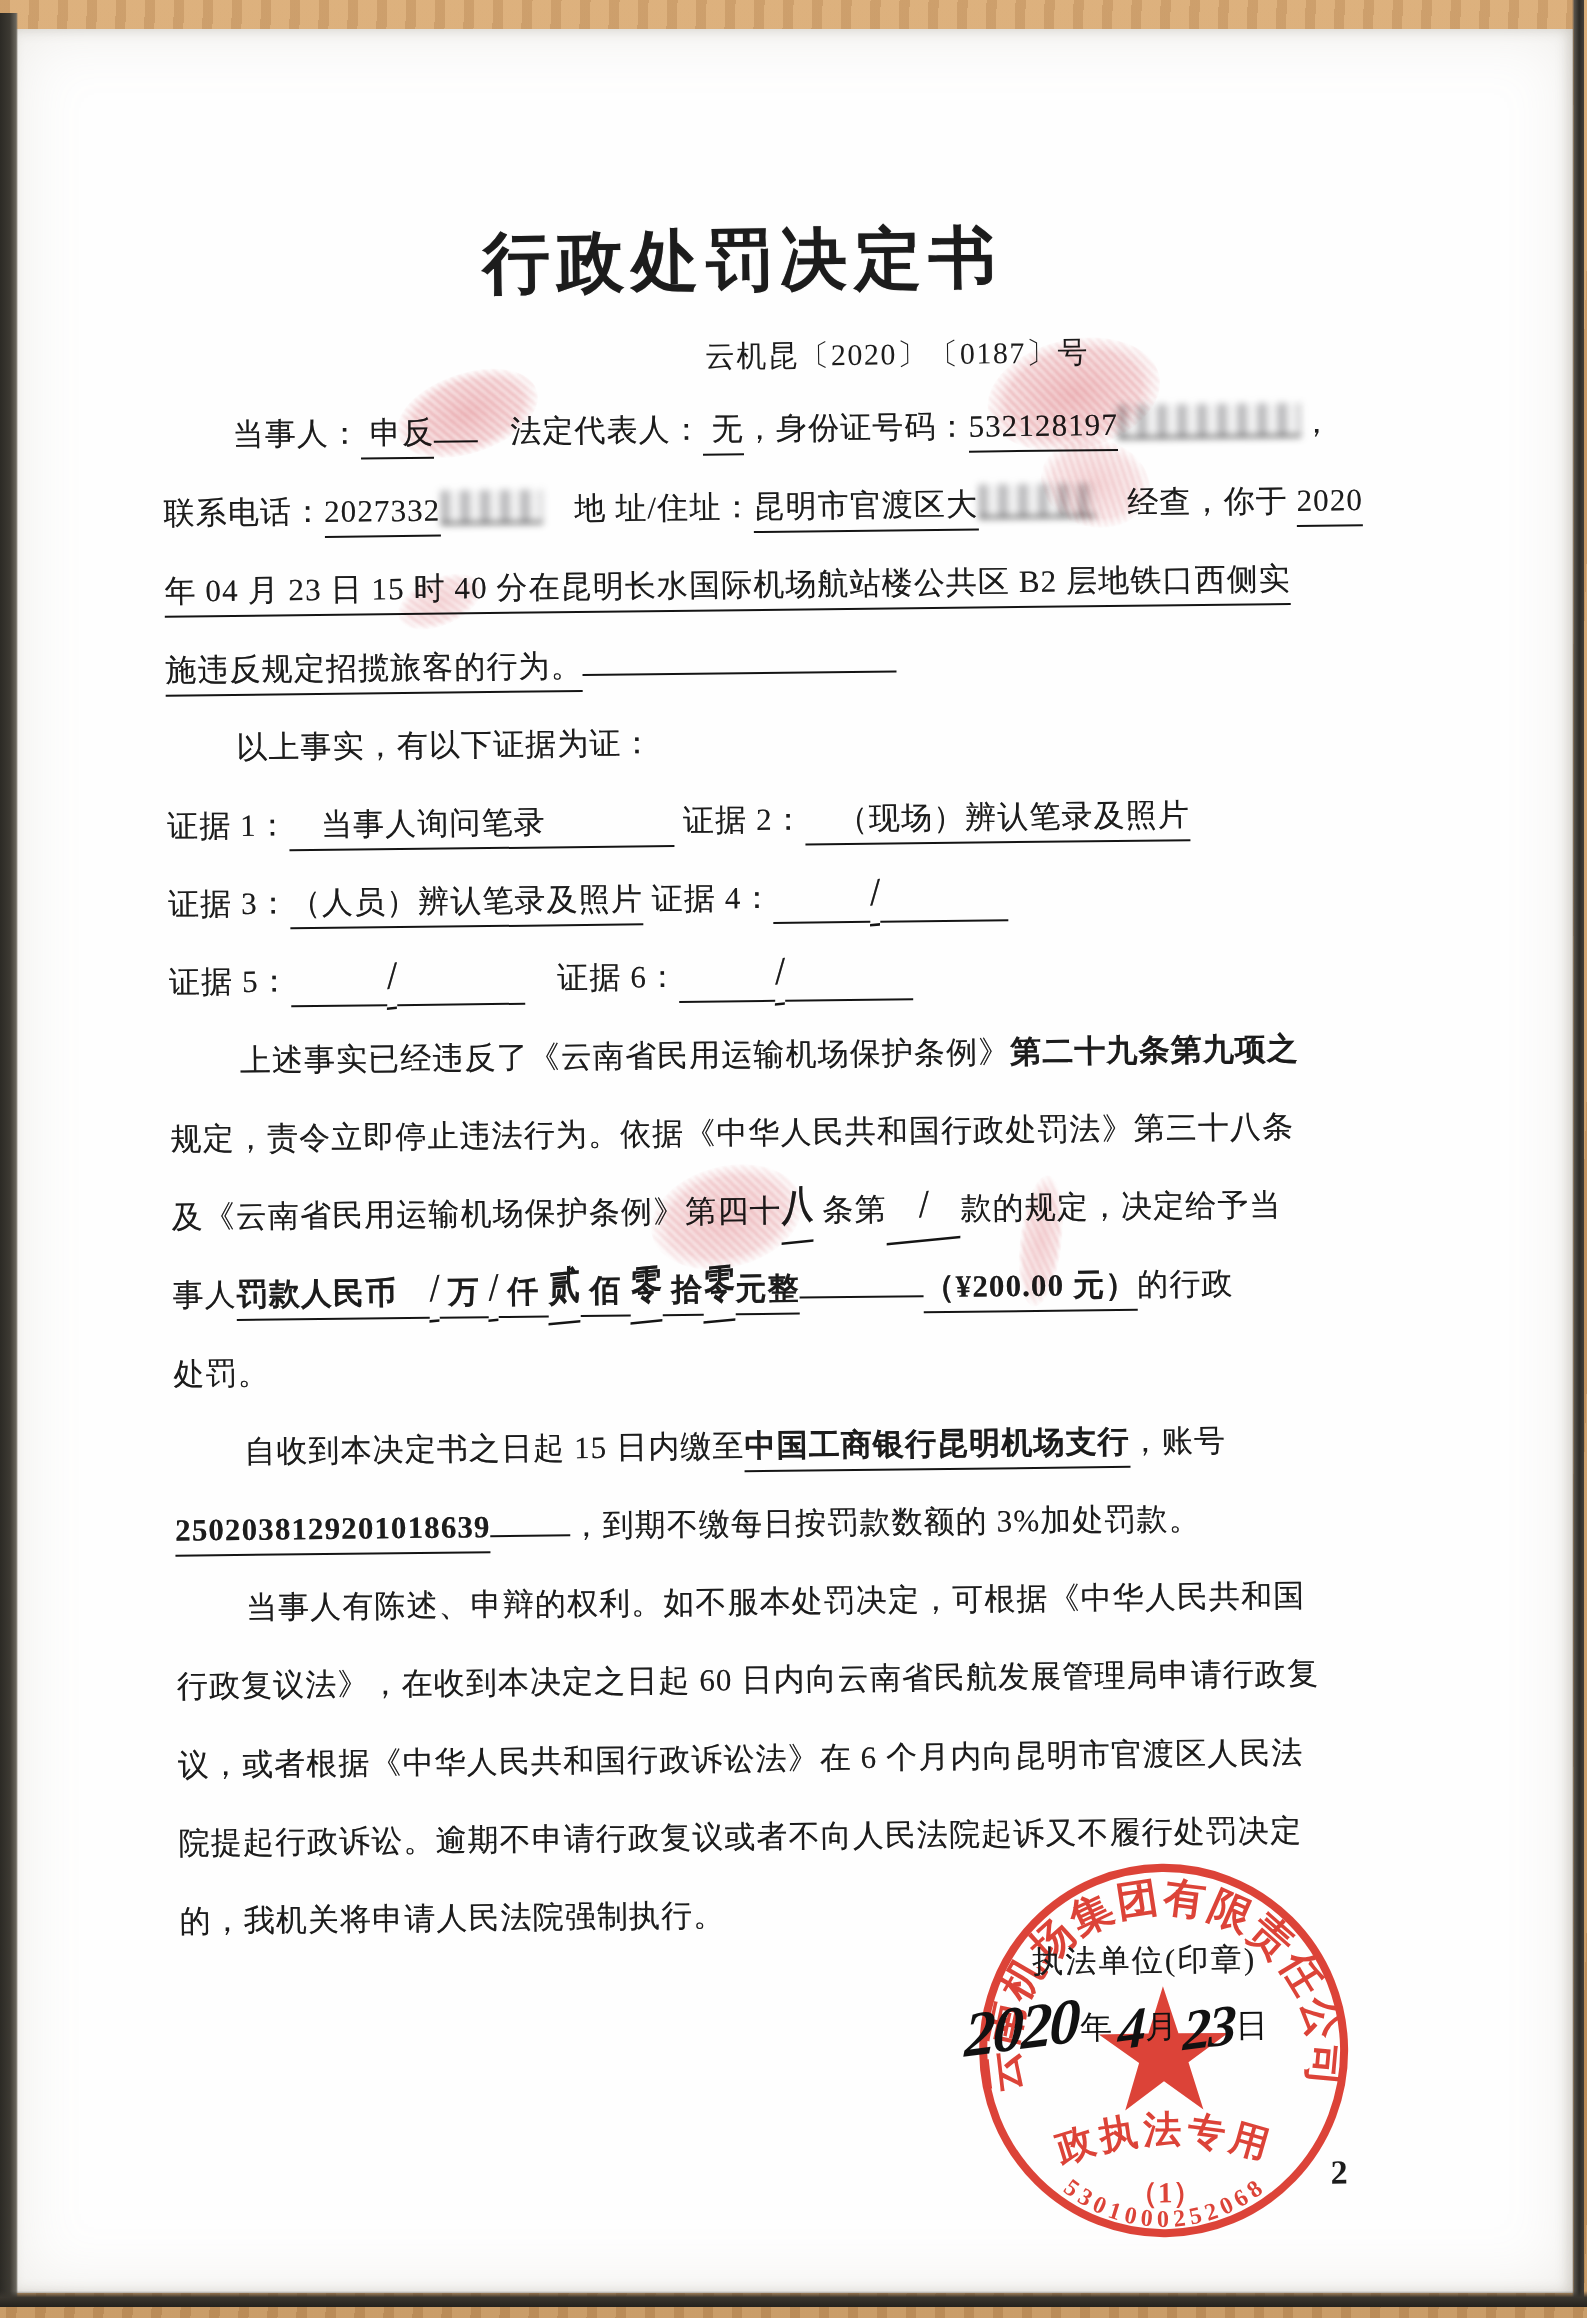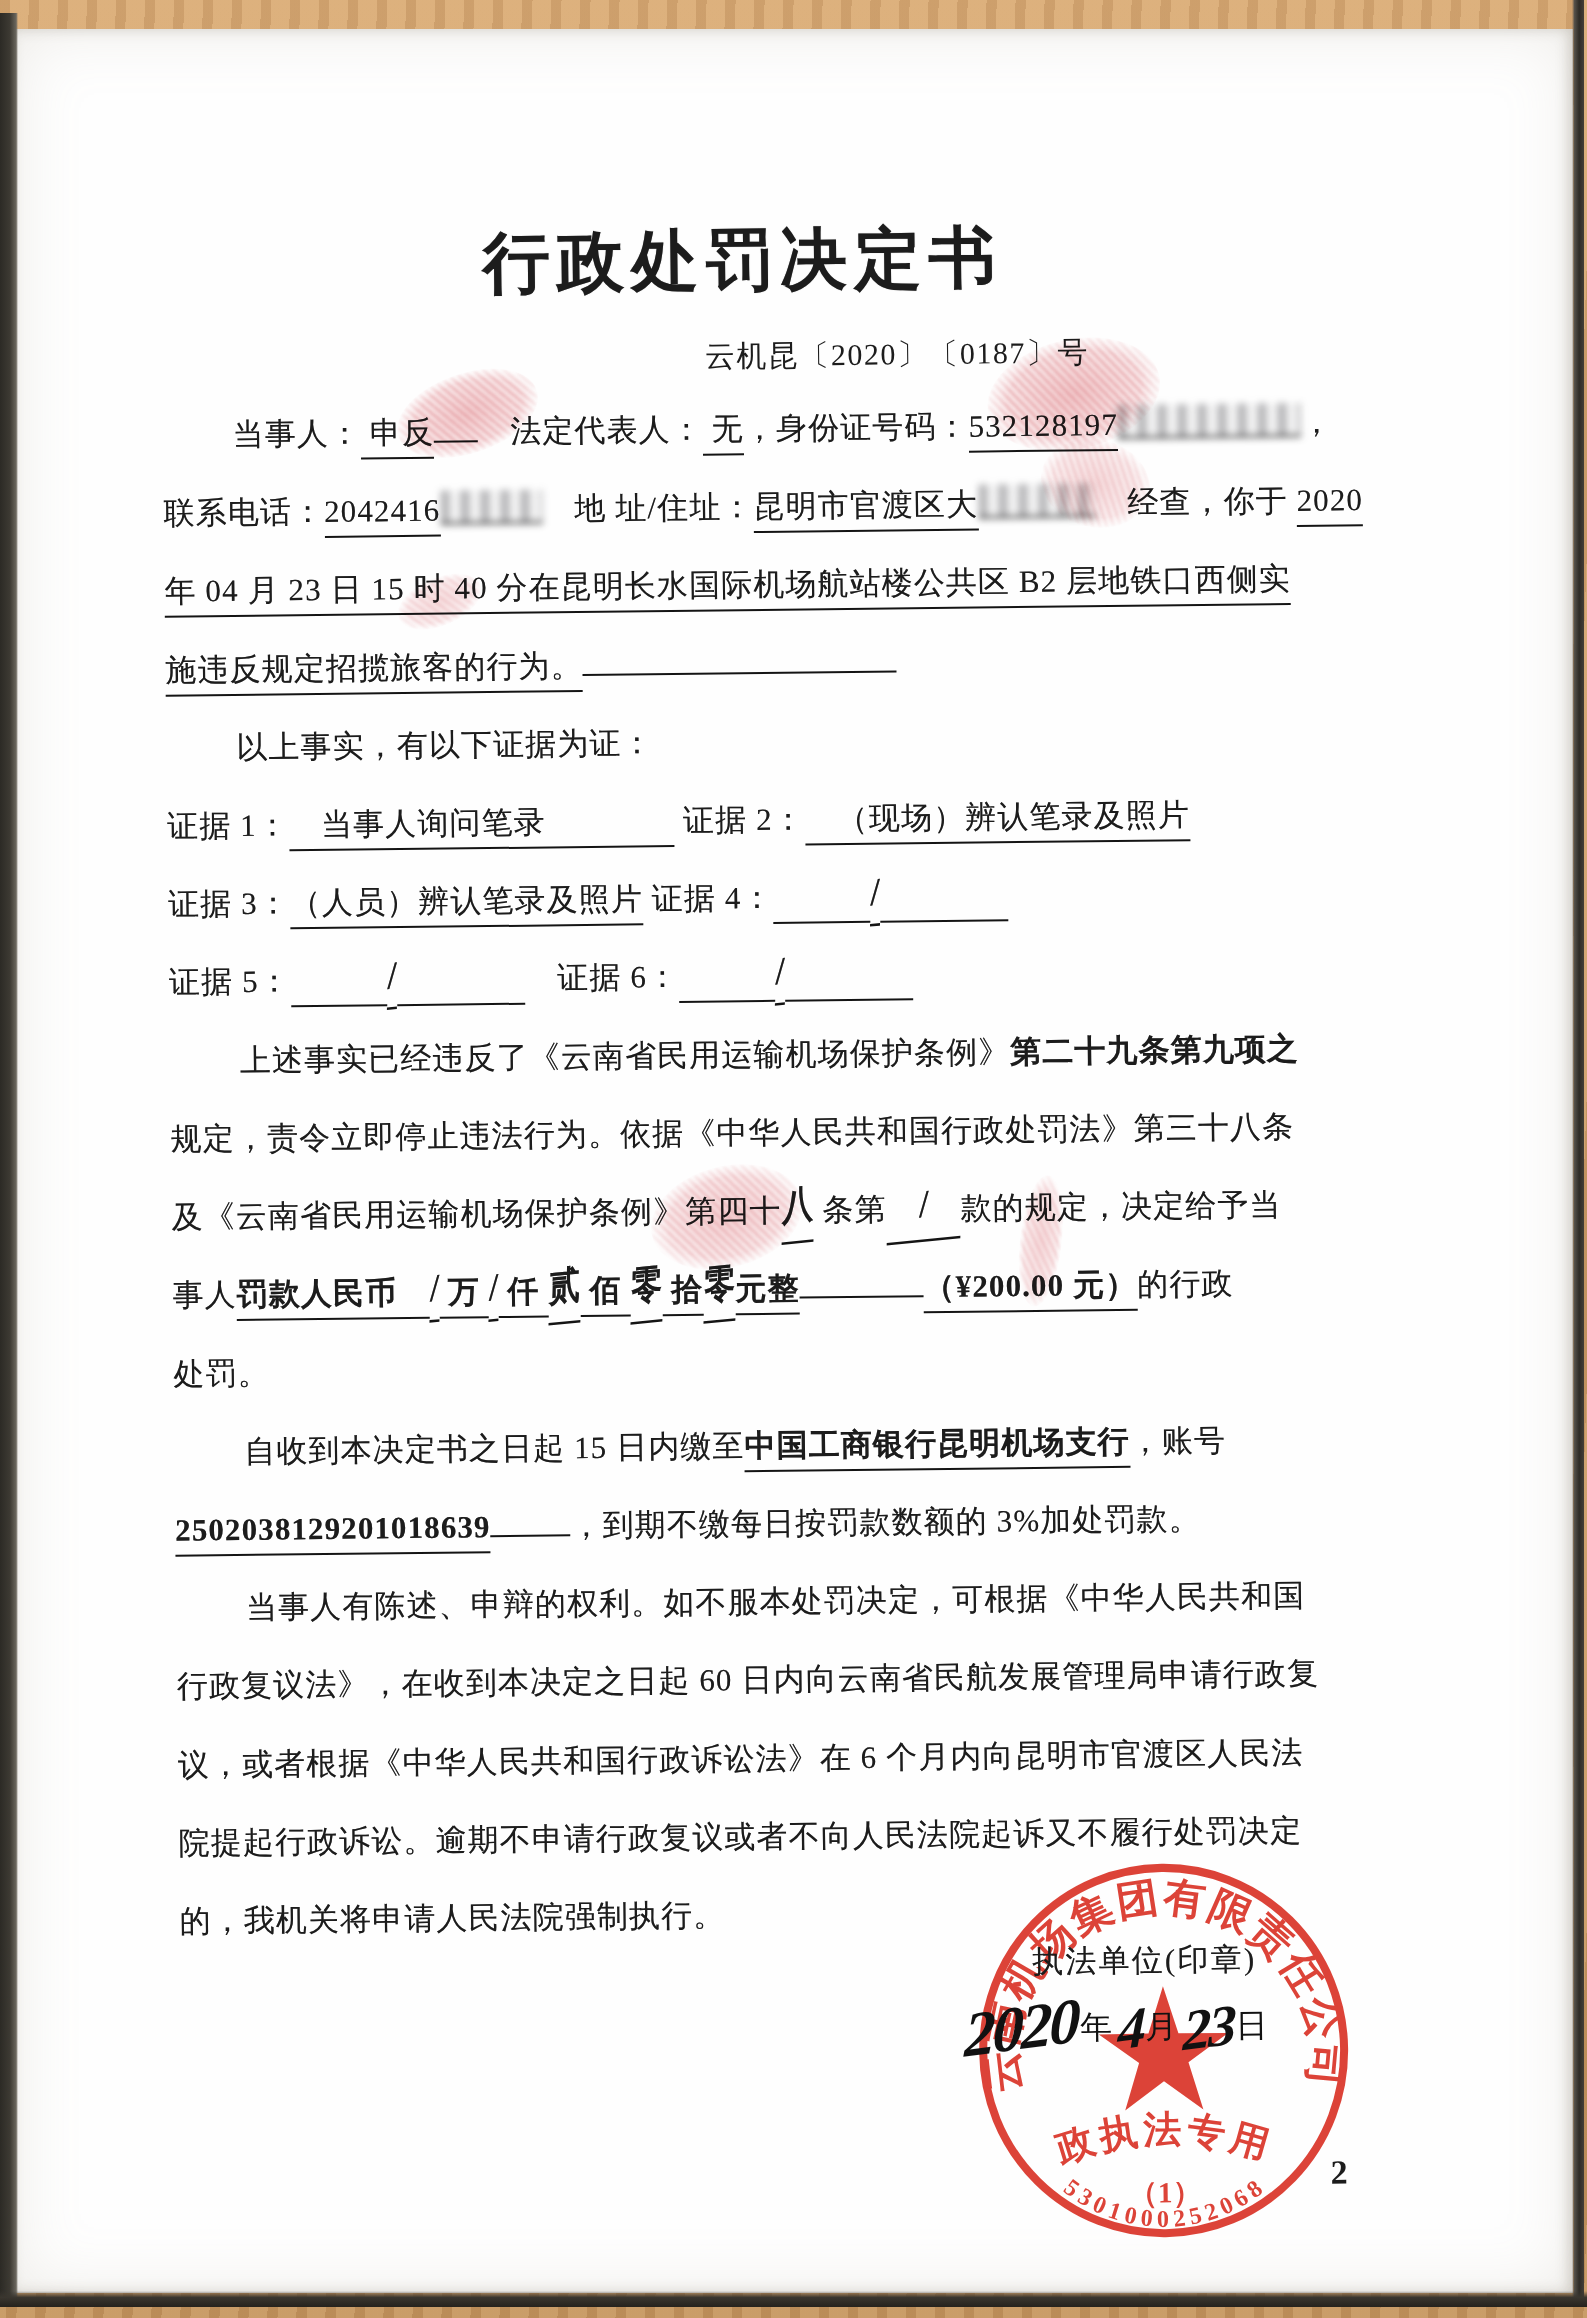--- a/index.html
+++ b/index.html
@@ -71,21 +71,21 @@
 <div class="scan">
   <div class="paper">
     <div class="content">
 
       <div class="title">行政处罚决定书</div>
 
       <div class="doc-number">云机昆〔2020〕〔0187〕号</div>
 
       <div class="body-lines" id="body-lines">
           <div class="line ind" style="top: 0px;"><span class="seg">当事人：</span><span class="seg u"> 申反</span><span class="seg u w" style="width: 44px;"></span><span class="seg">　法定代表人：</span><span class="seg u"> 无</span><span class="seg">，身份证号码：</span><span class="seg u">532128197</span><span class="seg u w smear" style="width: 183px;"></span><span class="seg">，</span></div>
-          <div class="line" style="top: 78px;"><span class="seg">联系电话：</span><span class="seg u">2042416</span><span class="seg u w smear" style="width: 102px;"></span><span class="seg">　地 址/住址：</span><span class="seg u">昆明市官渡区大</span><span class="seg u w smear" style="width: 117px;"></span><span class="seg">　经查，你于 </span><span class="seg u">2020</span></div>
+          <div class="line" style="top: 78px;"><span class="seg">联系电话：</span><span class="seg u">2027332</span><span class="seg u w smear" style="width: 102px;"></span><span class="seg">　地 址/住址：</span><span class="seg u">昆明市官渡区大</span><span class="seg u w smear" style="width: 117px;"></span><span class="seg">　经查，你于 </span><span class="seg u">2020</span></div>
           <div class="line" style="top: 156px;"><span class="seg u">年 04 月 23 日 15 时 40 分在昆明长水国际机场航站楼公共区 B2 层地铁口西侧实</span></div>
           <div class="line" style="top: 235px;"><span class="seg u">施违反规定招揽旅客的行为。</span><span class="seg u w" style="width: 314px;"></span></div>
           <div class="line ind" style="top: 313px;"><span class="seg">以上事实，有以下证据为证：</span></div>
           <div class="line" style="top: 391px;"><span class="seg">证据 1：</span><span class="seg u">　当事人询问笔录　　　　</span><span class="seg"> 证据 2：</span><span class="seg u">　（现场）辨认笔录及照片</span></div>
           <div class="line" style="top: 469px;"><span class="seg">证据 3：</span><span class="seg u">（人员）辨认笔录及照片</span><span class="seg"> 证据 4：</span><span class="seg u">　　　</span><span class="seg u hw">/</span><span class="seg u">　　　　</span></div>
           <div class="line" style="top: 547px;"><span class="seg">证据 5：</span><span class="seg u">　　　</span><span class="seg u hw">/</span><span class="seg u">　　　　</span><span class="seg">　证据 6：</span><span class="seg u">　　　</span><span class="seg u hw">/</span><span class="seg u">　　　　</span></div>
           <div class="line ind" style="top: 626px;"><span class="seg">上述事实已经违反了《云南省民用运输机场保护条例》</span><span class="seg b">第二十九条第九项之</span></div>
           <div class="line" style="top: 704px;"><span class="seg">规定，责令立即停止违法行为。依据《中华人民共和国行政处罚法》第三十八条</span></div>
           <div class="line" style="top: 782px;"><span class="seg">及《云南省民用运输机场保护条例》第四十</span><span class="seg u hw">八</span><span class="seg"> 条第</span><span class="seg u hw">　/　</span><span class="seg">款的规定，决定给予当</span></div>
           <div class="line" style="top: 860px;"><span class="seg">事人</span><span class="seg u b">罚款人民币　</span><span class="seg u hw">/</span><span class="seg u b"> 万 </span><span class="seg u hw">/</span><span class="seg u b"> 仟 </span><span class="seg u hw">贰</span><span class="seg u b"> 佰 </span><span class="seg u hw">零</span><span class="seg u b"> 拾</span><span class="seg u hw">零</span><span class="seg u b">元整</span><span class="seg u w" style="width: 124px;"></span><span class="seg u b">（¥200.00 元）</span><span class="seg">的行政</span></div>

